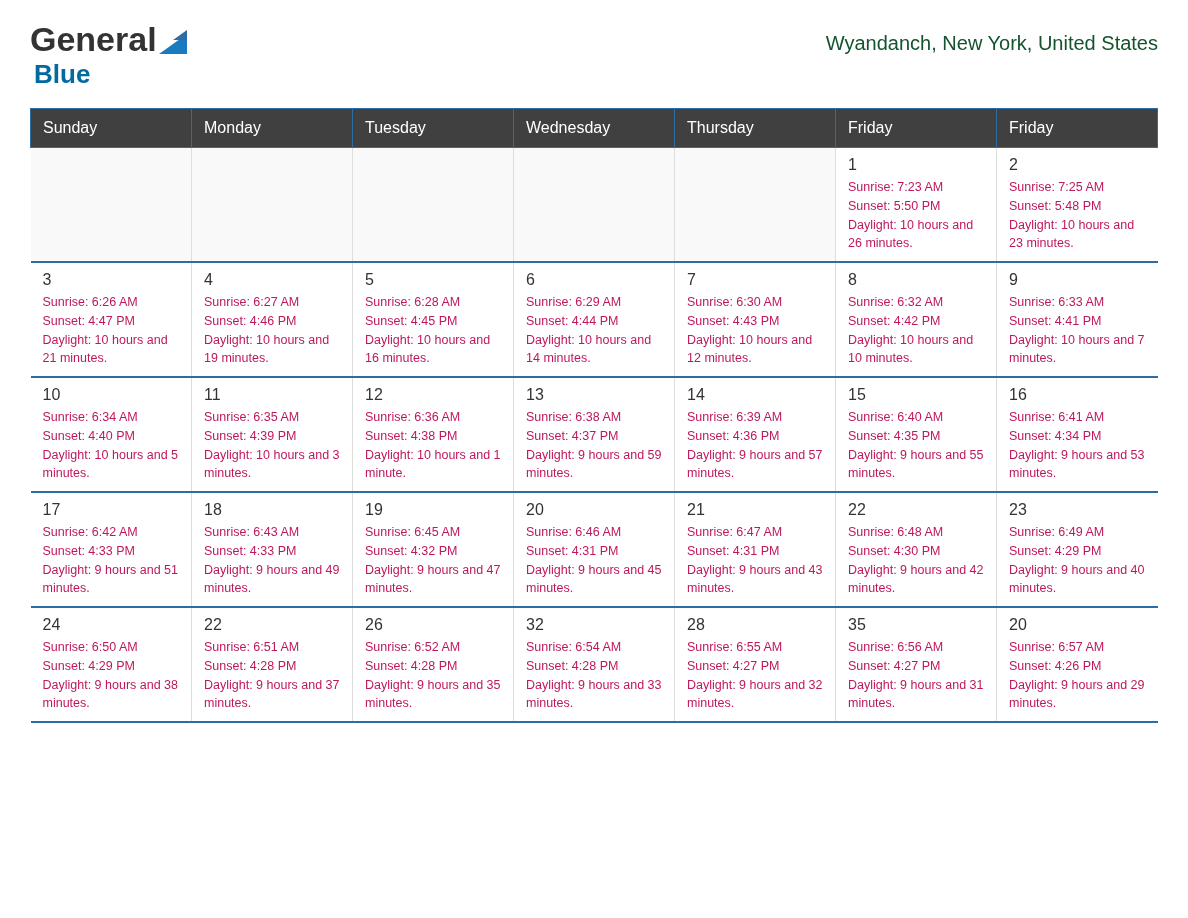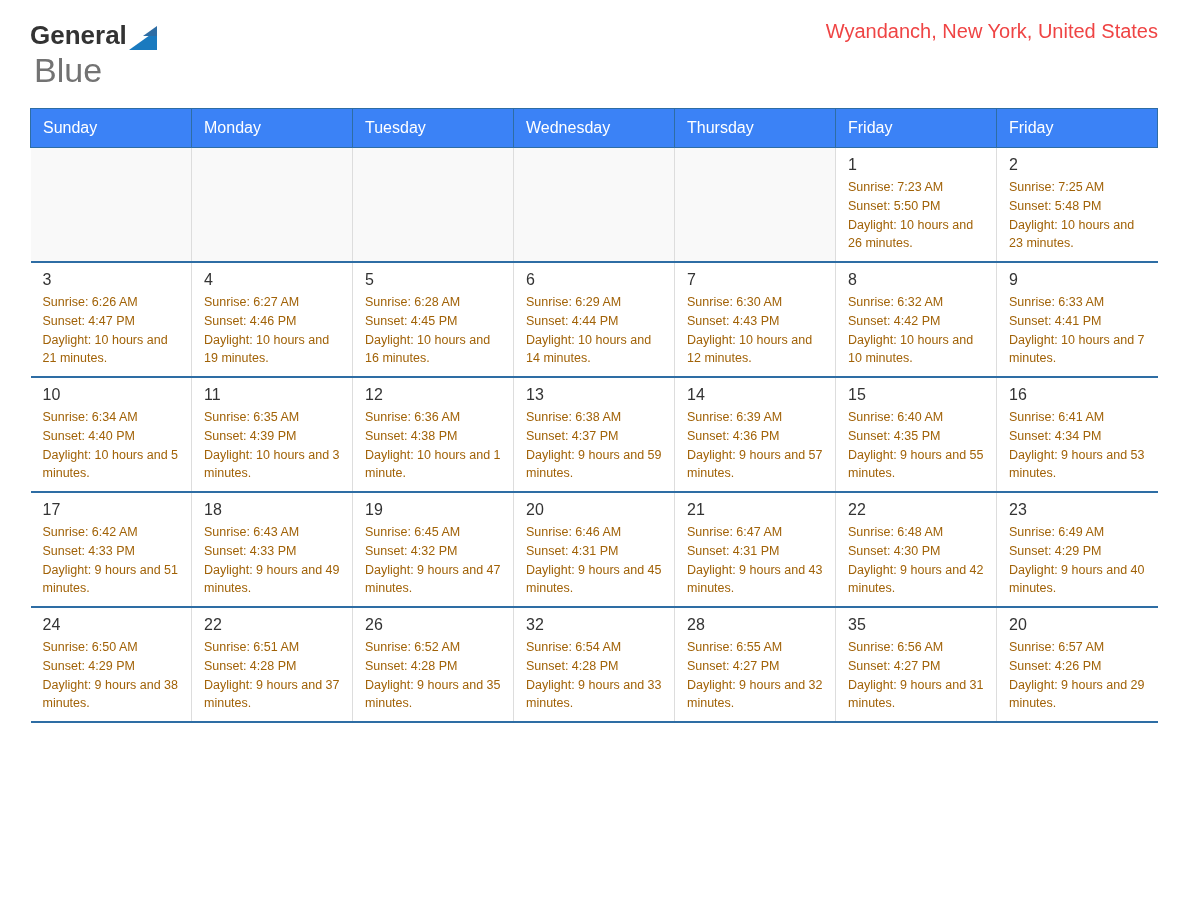--- a/index.html
+++ b/index.html
@@ -13,33 +13,33 @@
     .page {
       padding: 20px 30px;
     }
     .header {
       display: flex;
       justify-content: space-between;
       align-items: flex-start;
       margin-bottom: 18px;
     }
     .logo-text-general {
-      font-size: 26px;
+      font-size: 34px;
       font-weight: bold;
       color: #333;
     }
     .logo-icon {
       width: 28px;
       height: 28px;
       margin: 0 2px;
     }
     .logo-text-blue {
-      font-size: 34px;
-      font-weight: normal;
-      color: #737373;
+      font-size: 26px;
+      font-weight: bold;
+      color: #0369a1;
     }
     .logo-wrapper {
       display: flex;
       flex-direction: column;
       align-items: flex-start;
     }
     .logo-row {
       display: flex;
       align-items: center;
     }
@@ -47,29 +47,29 @@
       text-align: right;
     }
     .calendar-title {
       font-size: 52px;
       font-weight: normal;
       color: #222;
       line-height: 1.1;
     }
     .calendar-subtitle {
       font-size: 20px;
-      color: #ef4444;
-      margin-top: 0;
+      color: #14532d;
+      margin-top: 12px;
     }
     table {
       width: 100%;
       border-collapse: collapse;
     }
     thead tr {
-      background-color: #3b82f6;
+      background-color: #404040;
     }
     thead th {
       color: #fff;
       font-size: 16px;
       font-weight: normal;
       padding: 10px 12px;
       text-align: left;
       border: 1px solid #2e6da4;
     }
     tbody tr {
@@ -90,21 +90,21 @@
       border-right: none;
     }
     .day-number {
       font-size: 16px;
       font-weight: normal;
       margin-bottom: 4px;
       display: block;
     }
     .day-info {
       font-size: 12.5px;
-      color: #a16207;
+      color: #be185d;
       line-height: 1.5;
     }
     .empty-cell {
       background: #f9f9f9;
     }
   </style>
 </head>
 <body>
 
 <div class="page">

